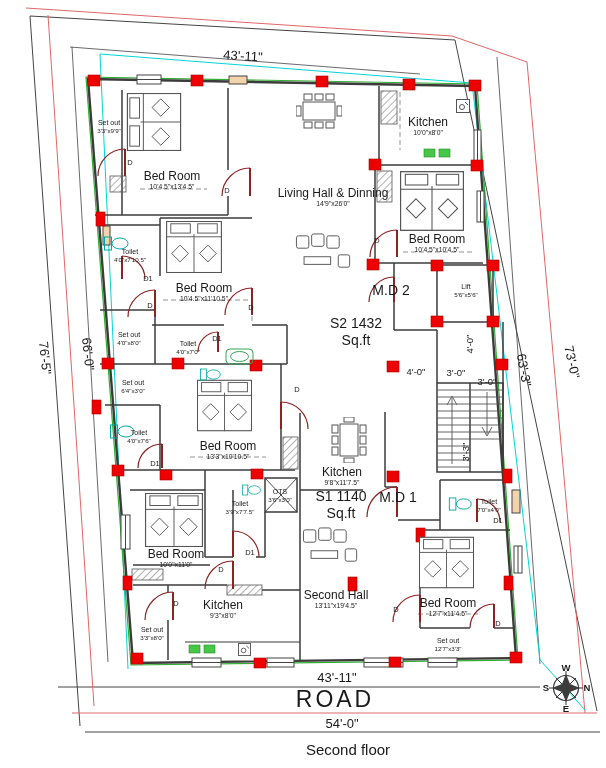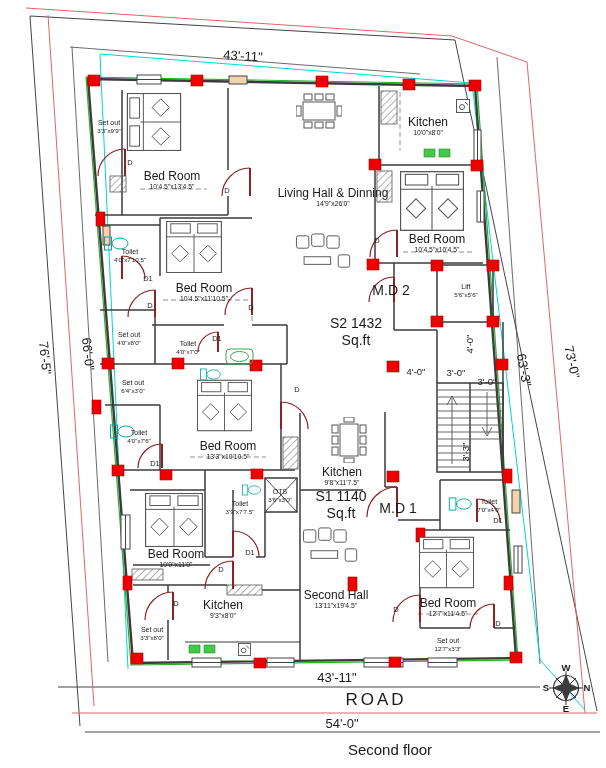--- a/index.html
+++ b/index.html
@@ -8,22 +8,22 @@
   svg{position:absolute;left:0;top:0;}
   .lbl{position:absolute;transform:translate(-50%,-50%);text-align:center;line-height:1.18;white-space:nowrap;}
   .rn{font-size:12px;}
   .rs{font-size:6.8px;}
   .rn-xs{font-size:7px;}
   .rs-xs{font-size:6.2px;}
   .door{font-size:7.5px;}
   .unit{font-size:14px;}
   .sdim{font-size:9.5px;}
   .bdim{font-size:13px;}
-  .road{font-size:17px;letter-spacing:3px;margin-left:41px;}
-  .title{font-size:15px;margin-left:42px;}
+  .road{font-size:23px;letter-spacing:3px;}
+  .title{font-size:15px;}
   .cmp{font-size:9.5px;font-weight:bold;}
 </style>
 </head>
 <body>
 
 <div class="canvas">
 
 <svg width="606" height="768" viewBox="0 0 606 768">
   <defs>
     <pattern id="hatch" width="5" height="5" patternUnits="userSpaceOnUse" patternTransform="rotate(45)">
@@ -411,21 +411,21 @@
 
 <div class="lbl" style="left:356px;top:332px">
   <div class="unit">S2 1432</div>
   <div class="unit">Sq.ft</div>
 </div>
 <div class="lbl unit" style="left:391px;top:290px">M.D 2</div>
 <div class="lbl" style="left:341px;top:505px">
   <div class="unit">S1 1140</div>
   <div class="unit">Sq.ft</div>
 </div>
-<div class="lbl unit" style="left:398px;top:508px">M.D 1</div>
+<div class="lbl unit" style="left:398px;top:497px">M.D 1</div>
 
 <div class="lbl sdim" style="left:470px;top:344px;transform:translate(-50%,-50%) rotate(-90deg)">4'-0"</div>
 <div class="lbl sdim" style="left:416px;top:372px">4'-0"</div>
 <div class="lbl sdim" style="left:456px;top:373px">3'-0"</div>
 <div class="lbl sdim" style="left:487px;top:382px">3'-0"</div>
 <div class="lbl sdim" style="left:466px;top:452px;transform:translate(-50%,-50%) rotate(-90deg)">3'-3"</div>
 
 <div class="lbl door" style="left:130px;top:163px">D</div>
 <div class="lbl door" style="left:227px;top:191px">D</div>
 <div class="lbl door" style="left:377px;top:241px">D</div>

